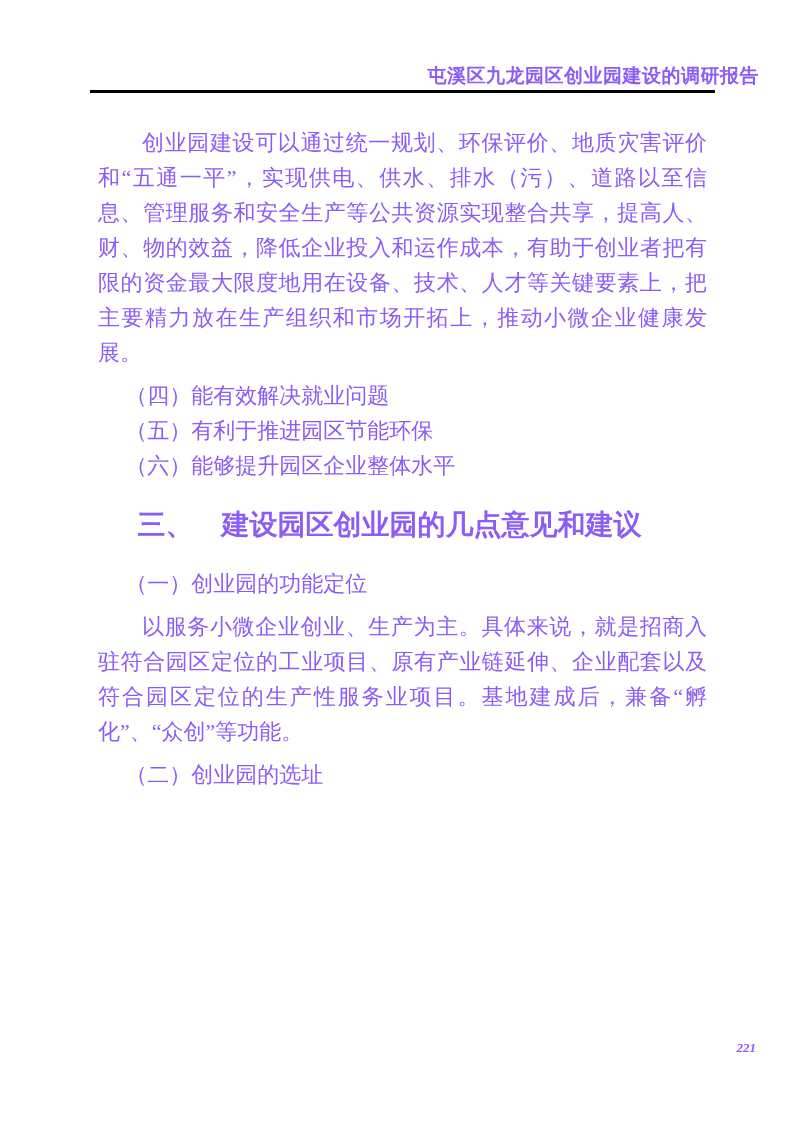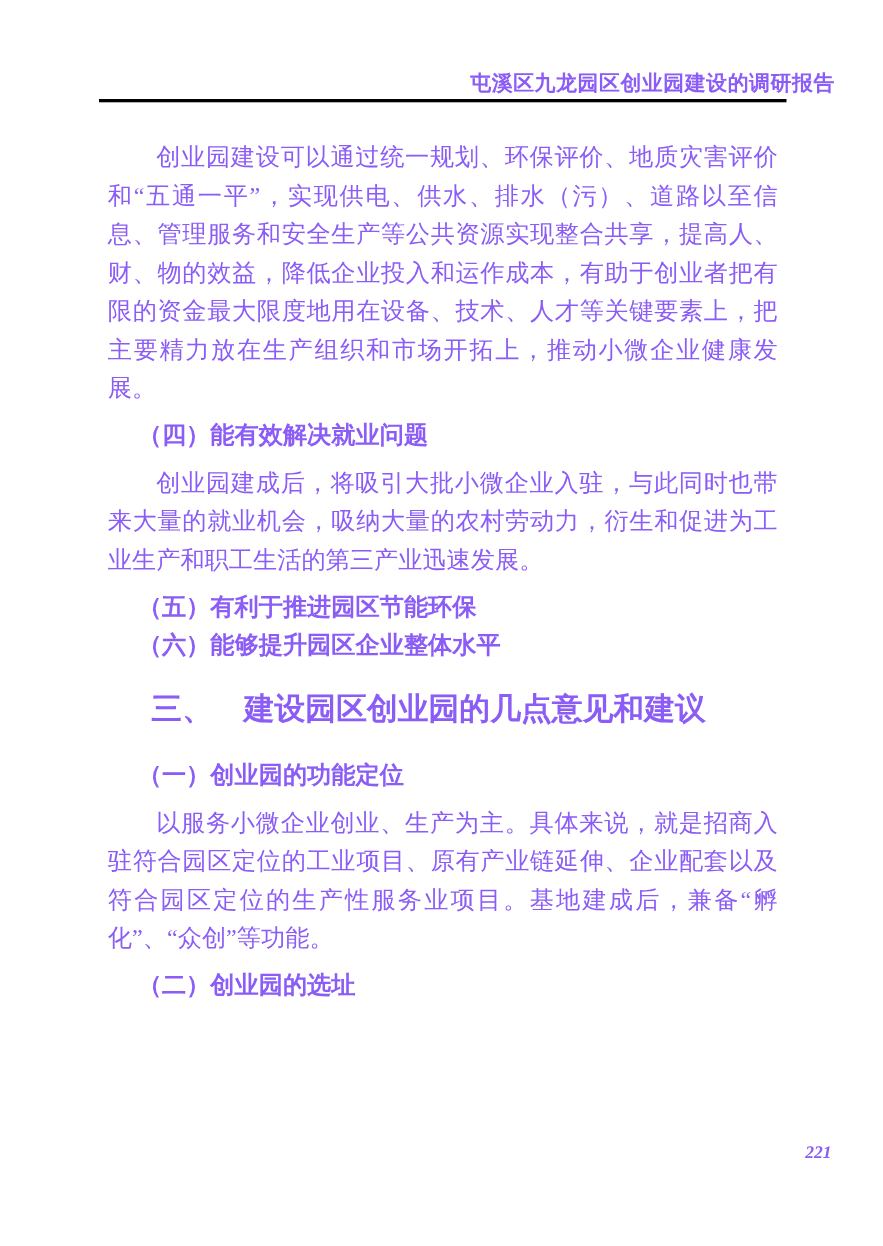--- a/index.html
+++ b/index.html
@@ -44,52 +44,51 @@
     text-align: justify;
     word-break: break-all;
   }
   .content p.para {
     margin: 8px;
     text-indent: 2em;
   }
   .content h3.sec {
     margin: 0;
     font-size: 22px;
-    font-weight: bold;
+    font-weight: normal;
     text-indent: 1.6em;
   }
   .content h2.chap {
     margin: 24px 0;
     font-size: 28px;
     font-weight: bold;
     text-indent: 1.7em;
   }
   .page-number {
     position: absolute;
     top: 1040px;
     right: 91px;
-    font-size: 16px;
+    font-size: 13px;
     font-weight: bold;
     font-style: italic;
     font-family: "Liberation Serif", "DejaVu Serif", serif;
   }
 </style>
 </head>
 <body>
 
 <div class="page">
 
   <div class="header-title">屯溪区九龙园区创业园建设的调研报告</div>
 
   <div class="header-rule"></div>
 
   <div class="content">
     <p class="para">创业园建设可以通过统一规划、环保评价、地质灾害评价和“五通一平”，实现供电、供水、排水（污）、道路以至信息、管理服务和安全生产等公共资源实现整合共享，提高人、财、物的效益，降低企业投入和运作成本，有助于创业者把有限的资金最大限度地用在设备、技术、人才等关键要素上，把主要精力放在生产组织和市场开拓上，推动小微企业健康发展。</p>
     <h3 class="sec">（四）能有效解决就业问题</h3>
-    <p class="para">创业园建成后，将吸引大批小微企业入驻，与此同时也带来大量的就业机会，吸纳大量的农村劳动力，衍生和促进为工业生产和职工生活的第三产业迅速发展。</p>
     <h3 class="sec">（五）有利于推进园区节能环保</h3>
     <h3 class="sec">（六）能够提升园区企业整体水平</h3>
     <h2 class="chap">三、　建设园区创业园的几点意见和建议</h2>
     <h3 class="sec">（一）创业园的功能定位</h3>
     <p class="para">以服务小微企业创业、生产为主。具体来说，就是招商入驻符合园区定位的工业项目、原有产业链延伸、企业配套以及符合园区定位的生产性服务业项目。基地建成后，兼备“孵化”、“众创”等功能。</p>
     <h3 class="sec">（二）创业园的选址</h3>
   </div>
 
   <div class="page-number">221</div>
 

